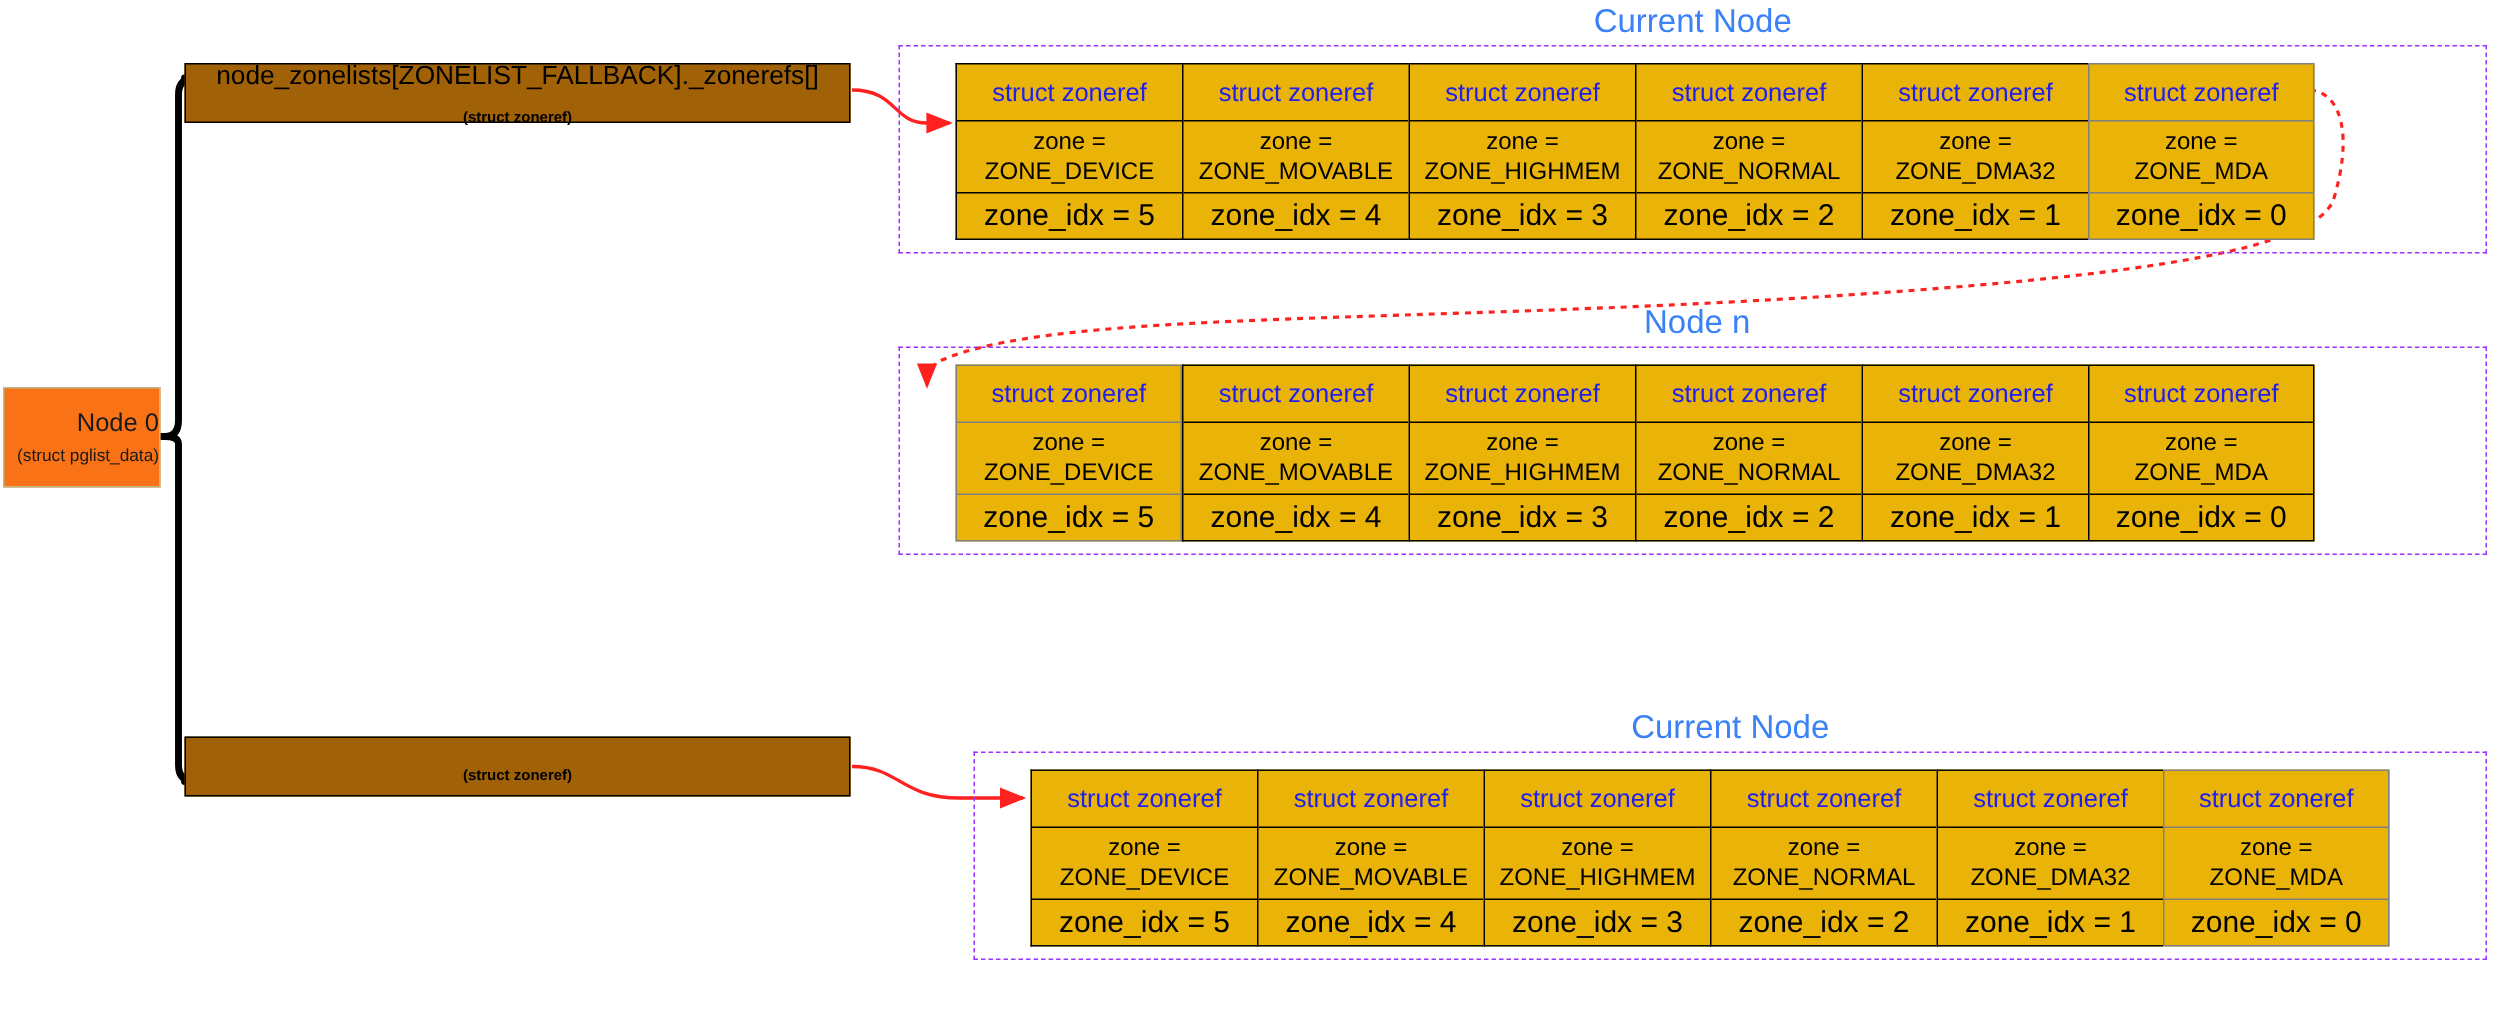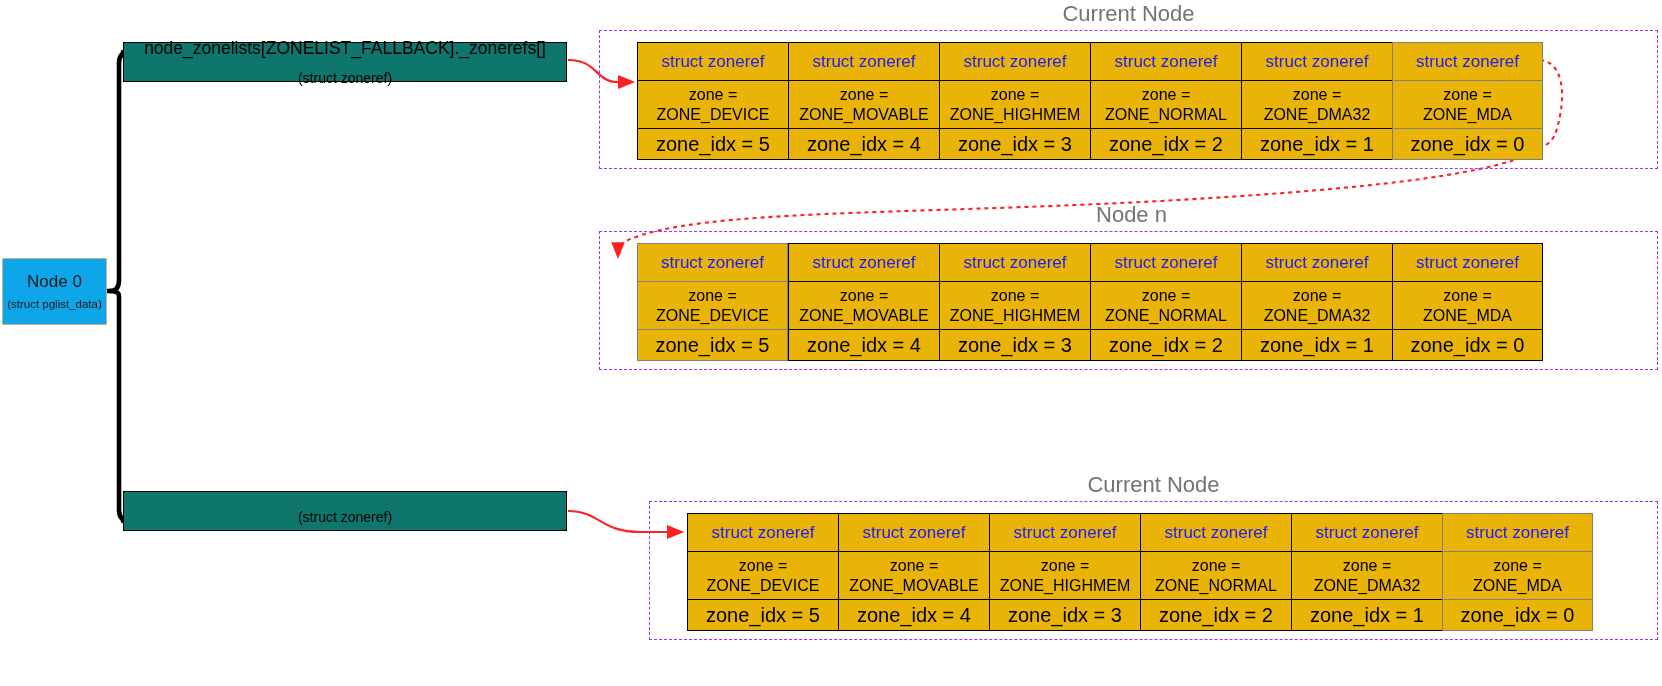--- a/index.html
+++ b/index.html
@@ -18,54 +18,54 @@
     position: absolute; left: 0; top: 0;
     width: 1662px; height: 686px;
     pointer-events: none;
   }
 
   
   .node0 {
     position: absolute;
     left: 2px; top: 258px;
     width: 105px; height: 67px;
-    background: #0ea5e9;
+    background: #f97316;
     border: 1px solid #b9b98a;
+    box-sizing: border-box;
+    display: flex; flex-direction: column;
+    align-items: flex-end; justify-content: center;
+  }
+  .node0 .t1 { font-size: 17px; color: #1a1a1a; line-height: 1.1; }
+  .node0 .t2 { font-size: 11.5px; color: #1a1a1a; margin-top: 7px; }
+
+  
+  .zl-box {
+    position: absolute;
+    background: #a16207;
+    border: 1.6px solid #000000;
     box-sizing: border-box;
     display: flex; flex-direction: column;
     align-items: center; justify-content: center;
   }
-  .node0 .t1 { font-size: 17px; color: #1a1a1a; line-height: 1.1; }
-  .node0 .t2 { font-size: 11.5px; color: #1a1a1a; margin-top: 7px; }
-
-  
-  .zl-box {
-    position: absolute;
-    background: #0f766e;
-    border: 1.6px solid #000000;
-    box-sizing: border-box;
-    display: flex; flex-direction: column;
-    align-items: center; justify-content: center;
-  }
   .zl-box .t1 { font-size: 17.5px; color: #000; line-height: 1.15; white-space: nowrap; }
-  .zl-box .t2 { font-size: 14px; color: #000; margin-top: 12px; white-space: nowrap; }
+  .zl-box .t2 { font-size: 10px; color: #000; margin-top: 12px; white-space: nowrap; font-weight: bold; }
 
   #zl-fallback   { left: 123px; top: 42px;  width: 444px; height: 40px; }
   #zl-nofallback { left: 123px; top: 491px; width: 444px; height: 40px; }
 
   
   .group-box {
     position: absolute;
     border: 1.6px dashed #9933ff;
     box-sizing: border-box;
     background: transparent;
   }
   .group-title {
     position: absolute;
-    color: #737373;
+    color: #3b82f6;
     font-size: 22px;
     white-space: nowrap;
     text-align: center;
   }
 
   #grp1 { left: 599px; top: 30px;  width: 1059px; height: 139px; }
   #grp2 { left: 599px; top: 231px; width: 1059px; height: 139px; }
   #grp3 { left: 649px; top: 501px; width: 1009px; height: 139px; }
 
   #grp1-title { left: 599px; top: 1px;   width: 1059px; }

